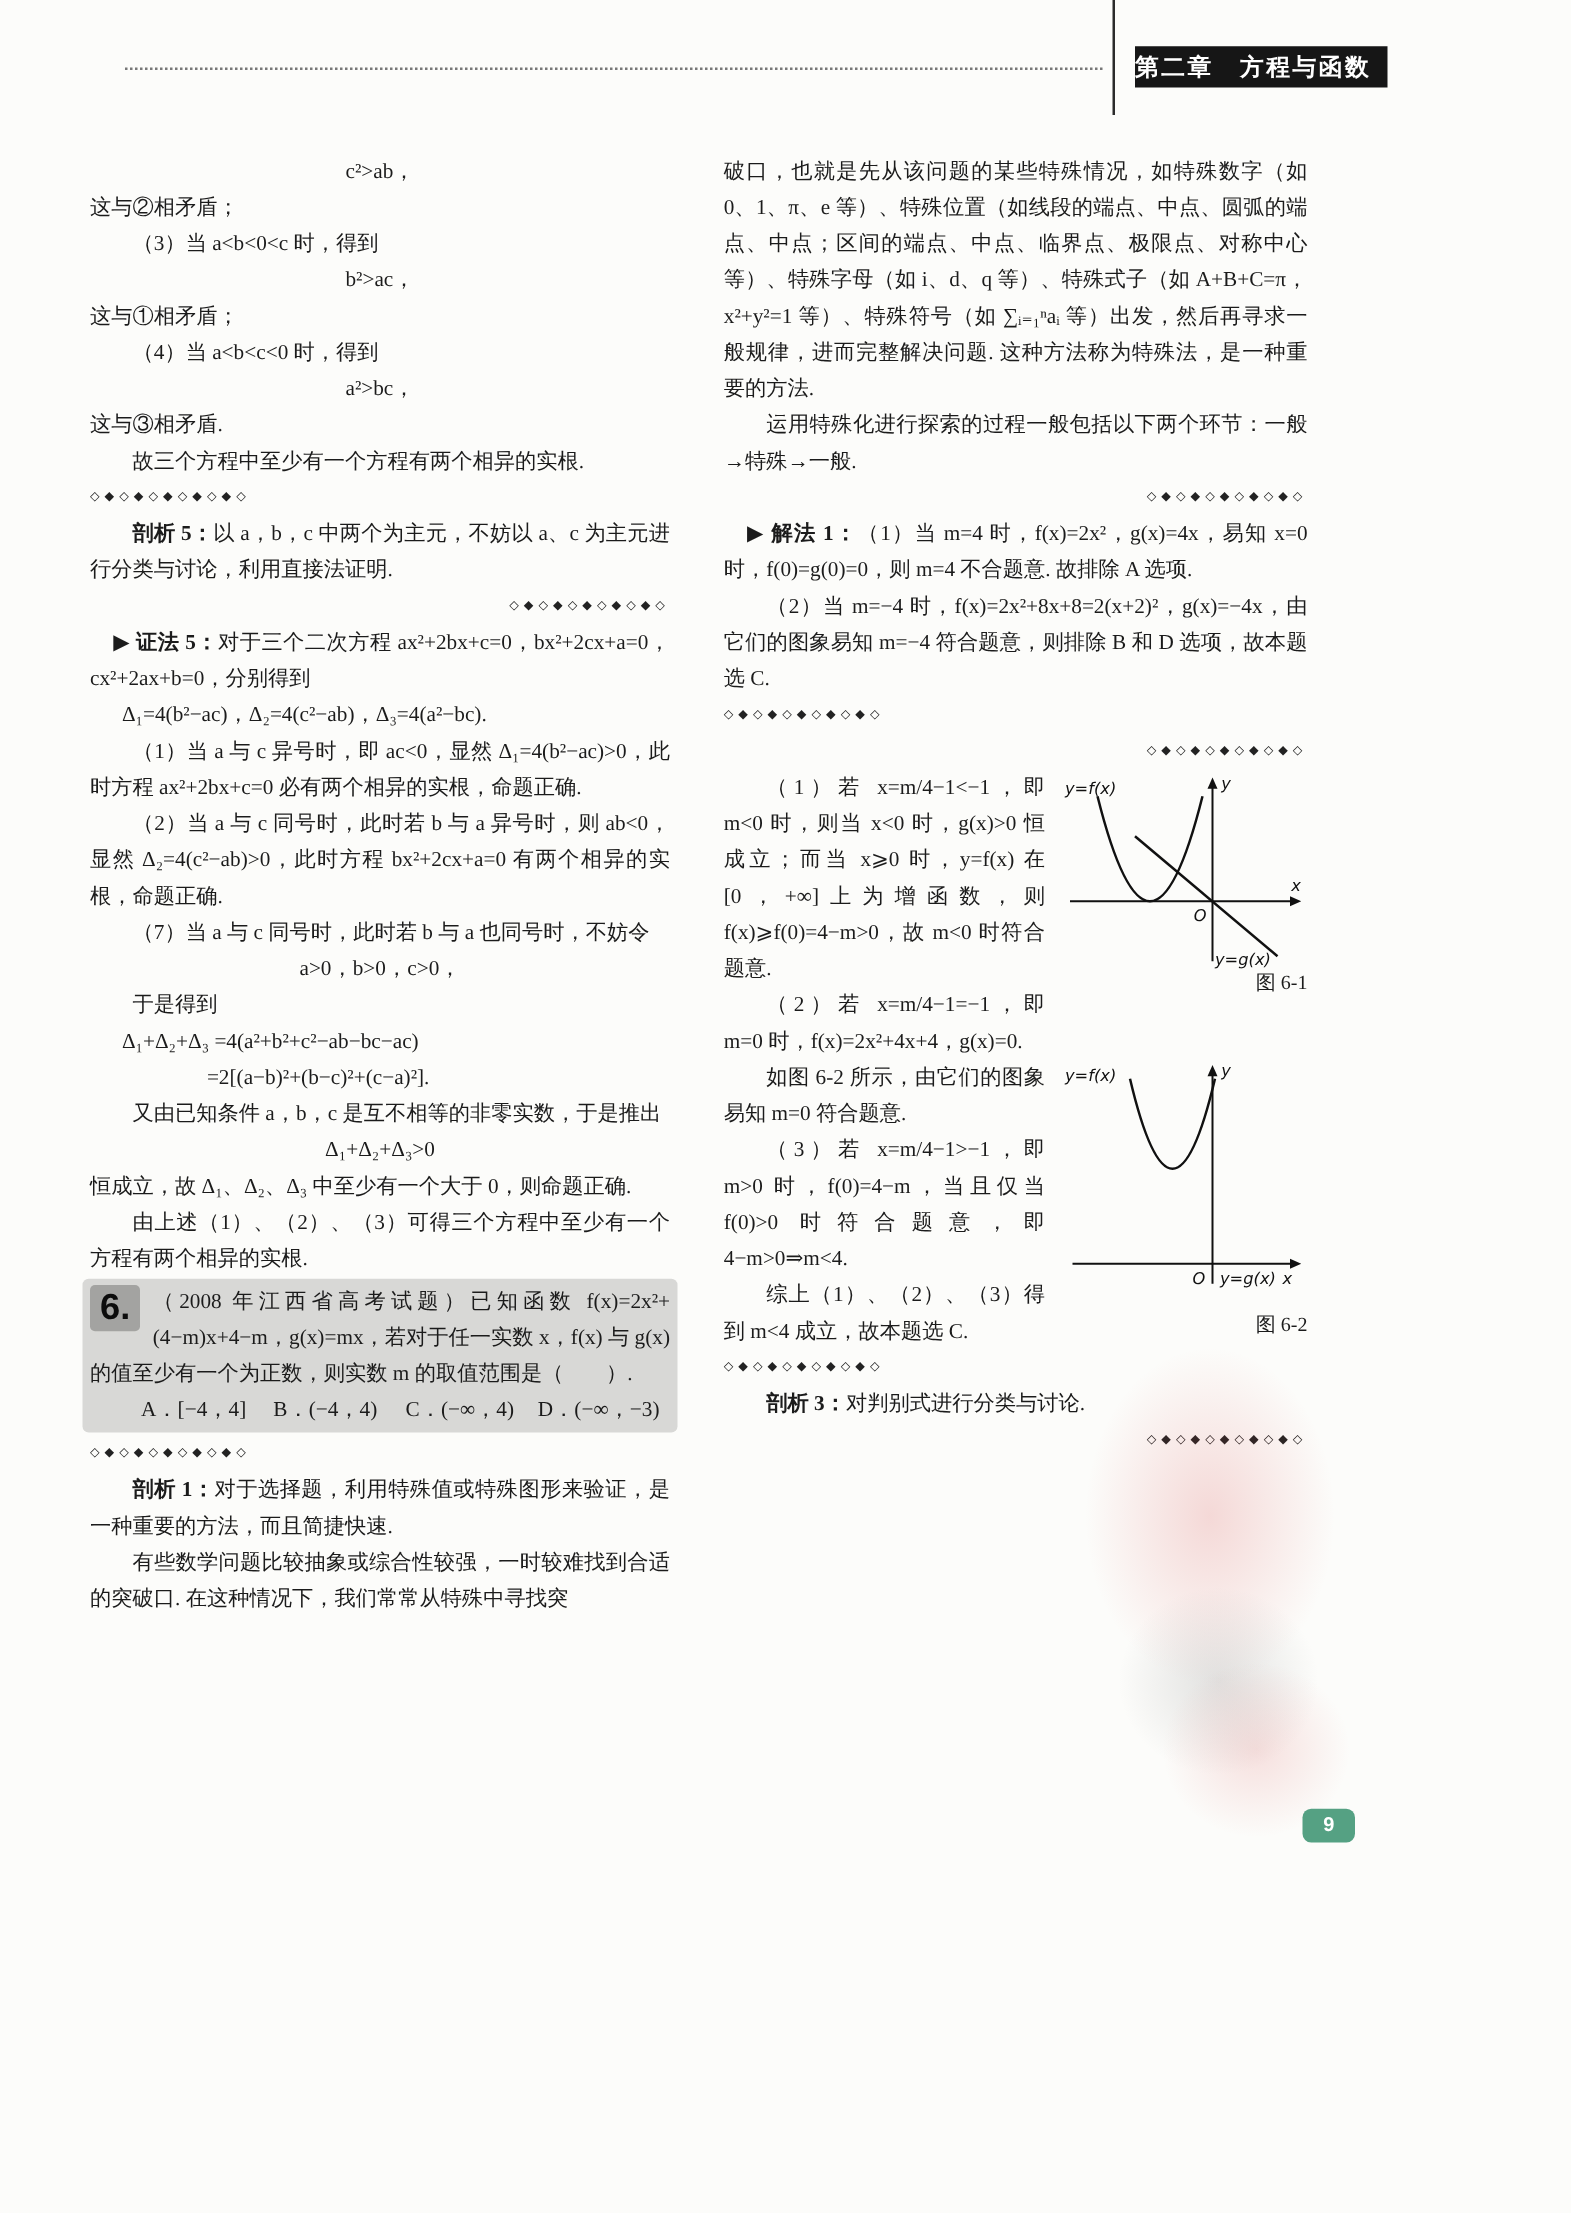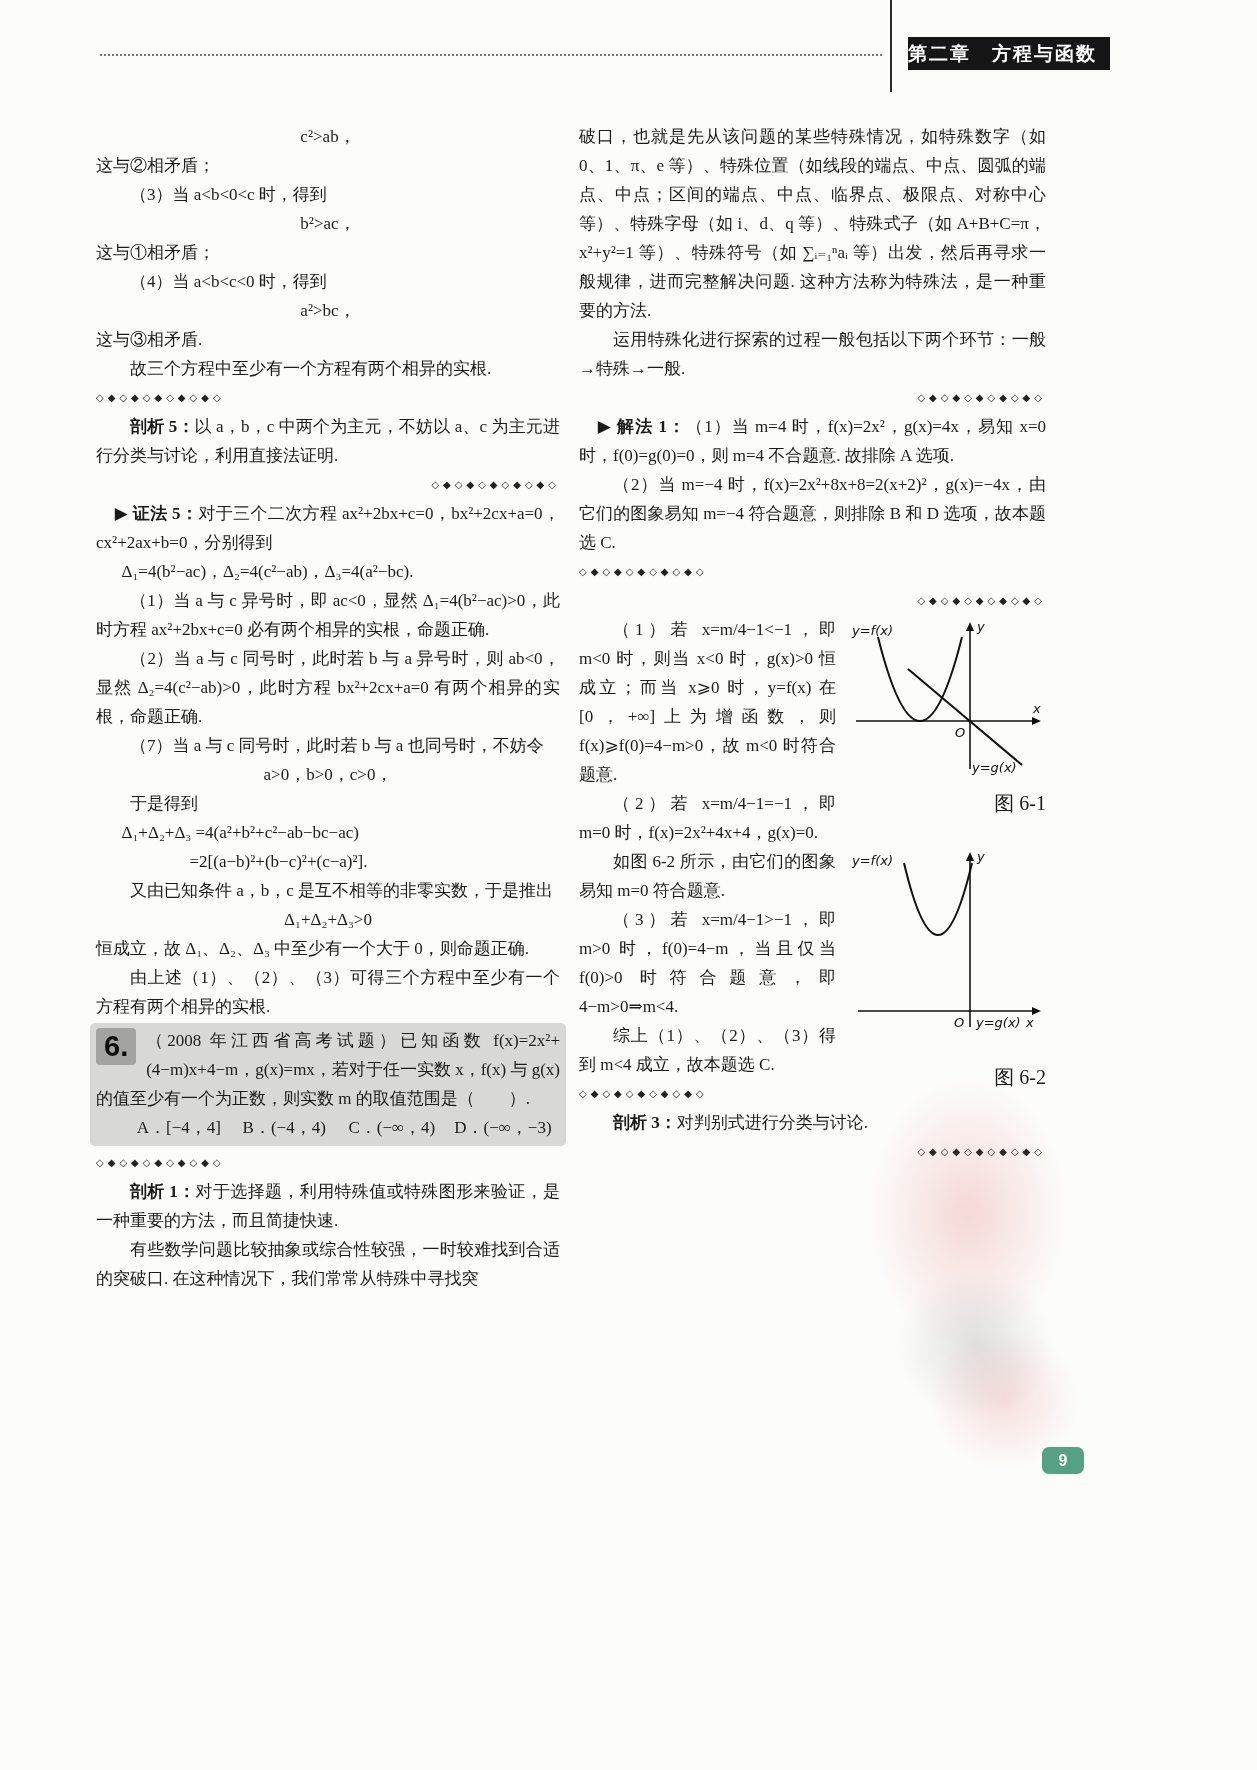--- a/index.html
+++ b/index.html
@@ -10,21 +10,21 @@
     font-family:"Liberation Serif","DejaVu Serif",serif; color:#1b1b1b;
   }
   .dotted-rule { position:absolute; top:54px; left:100px; width:782px; border-top:2px dotted #777; }
   .corner-vline { position:absolute; top:0; left:890px; width:2px; height:92px; background:#2b2b2b; }
   .chapter-bar {
     position:absolute; top:37px; left:896px; width:202px; height:33px;
     background:#161616; color:#ffffff; display:flex; align-items:center; 
     font-family:"Liberation Sans","DejaVu Sans",sans-serif; font-weight:bold; font-size:19px; letter-spacing:2px;margin-left:12px;
   }
   .col { position:absolute; top:122px; font-size:17px; line-height:29px; text-align:justify; }
-  .col-left  { left:96px;  width:464px; }
+  .col-left  { left:72px;  width:464px; }
   .col-right { left:579px; width:467px; }
   .col p { margin:0; }
   .para   { text-indent:2em; }
   .para-flag { text-indent:1.1em; }
   .noind  { text-indent:0; }
   .formula { text-align:center; text-indent:0; }
   .formula-ind1 { text-indent:1.5em; }
   .formula-ind2 { text-indent:5.5em; }
   .lead { font-weight:bold; }
   .divider { font-size:10px; line-height:29px; letter-spacing:4px; color:#222; text-indent:0; }
@@ -34,21 +34,21 @@
   .problem-num {
     float:left; font-family:"Liberation Sans","DejaVu Sans",sans-serif;
     font-weight:bold; font-size:29px; line-height:32px; color:#0c0c0c;
     background:#a3a3a1; border-radius:4px; padding:2px 8px 3px; margin:2px 10px 2px 0;
   }
   .problem-text { text-indent:0; }
   .options { display:grid; grid-template-columns:1fr 1fr 1fr 1fr; padding-left:2.4em; clear:both; }
   .options span { display:block; line-height:29px; }
   .fig { float:right; clear:right; width:200px; margin:2px 0 4px 10px; text-align:right; }
   .fig svg { display:block; margin:0 auto; }
-  .fig-caption { font-size:20px; line-height:24px; margin-top:16px; text-indent:0; }
+  .fig-caption { font-size:16px; line-height:24px; margin-top:0; text-indent:0; }
   .svg-label { font-family:"DejaVu Sans",sans-serif; font-style:italic; font-size:13px; fill:#111; }
   .svg-axis  { stroke:#111; stroke-width:1.6; fill:none; }
   .svg-curve { stroke:#111; stroke-width:2; fill:none; }
   .page-badge {
     position:absolute; left:1042px; top:1447px; width:42px; height:27px;
     background:#55a183; color:#fff; border-radius:7px;
     display:flex; align-items:center; justify-content:center;
     font-family:"Liberation Sans","DejaVu Sans",sans-serif; font-size:16px; font-weight:bold;
   }
   .stamp { position:absolute; pointer-events:none; border-radius:50%; }

